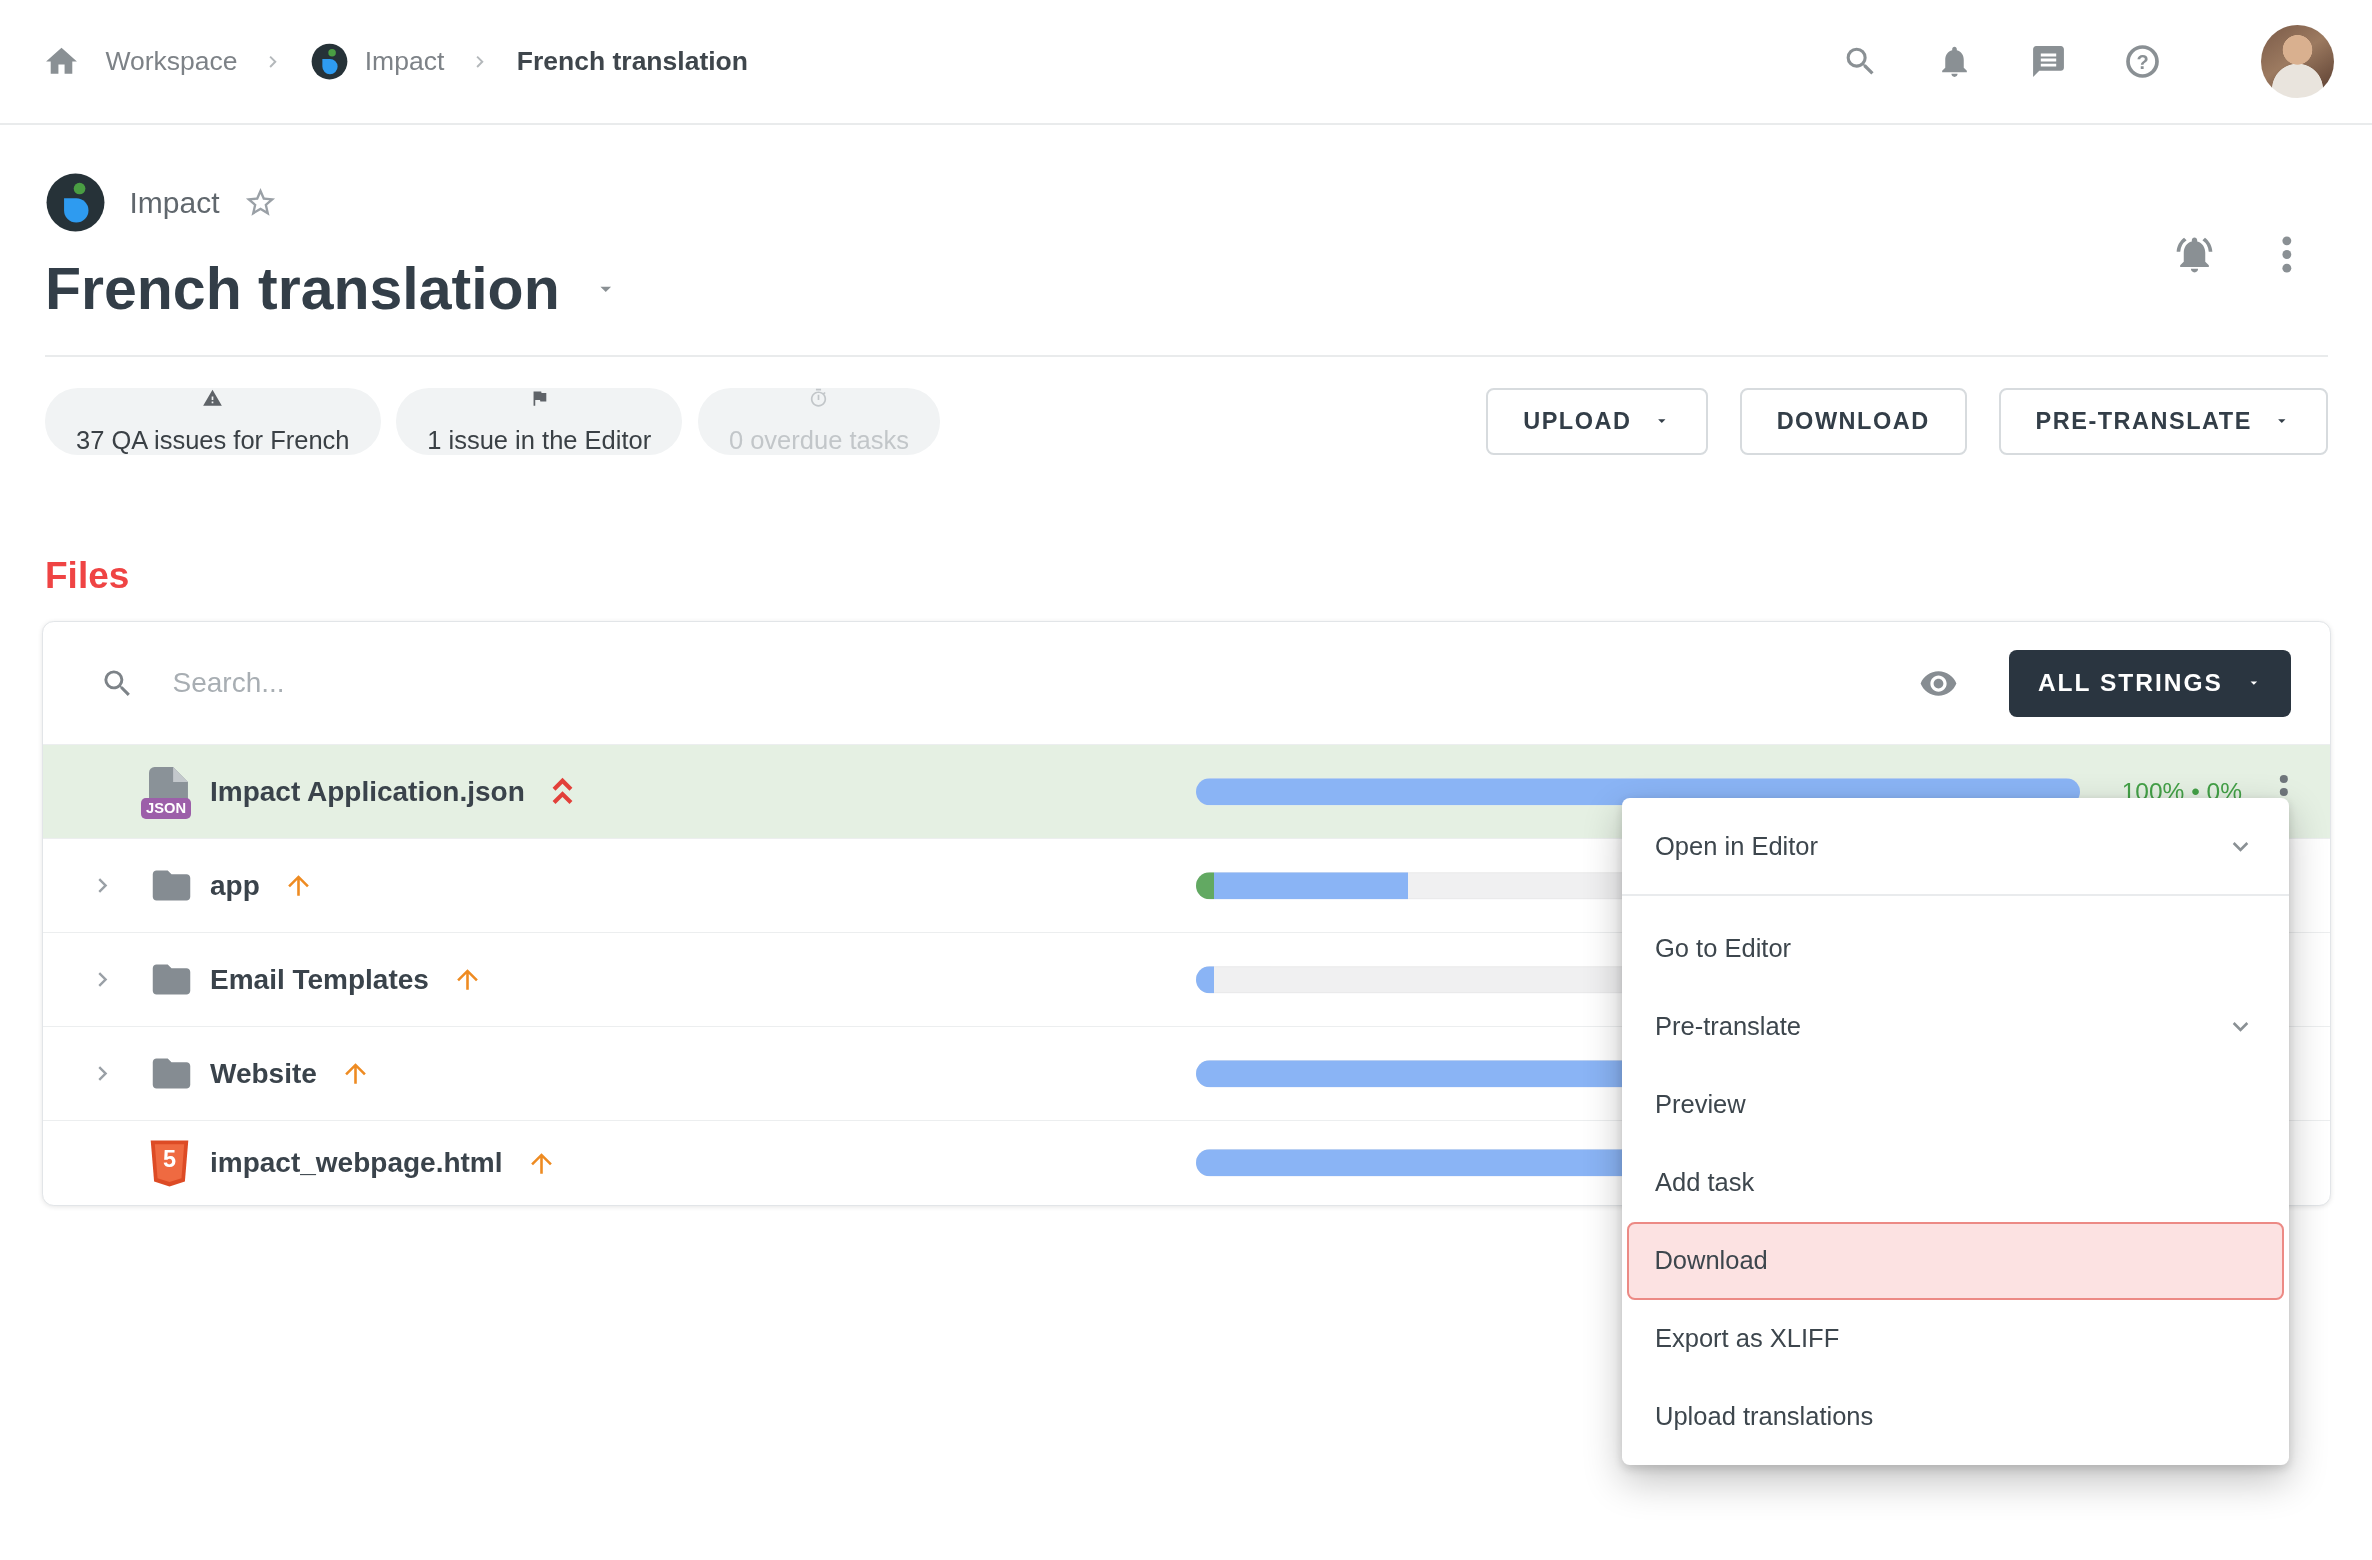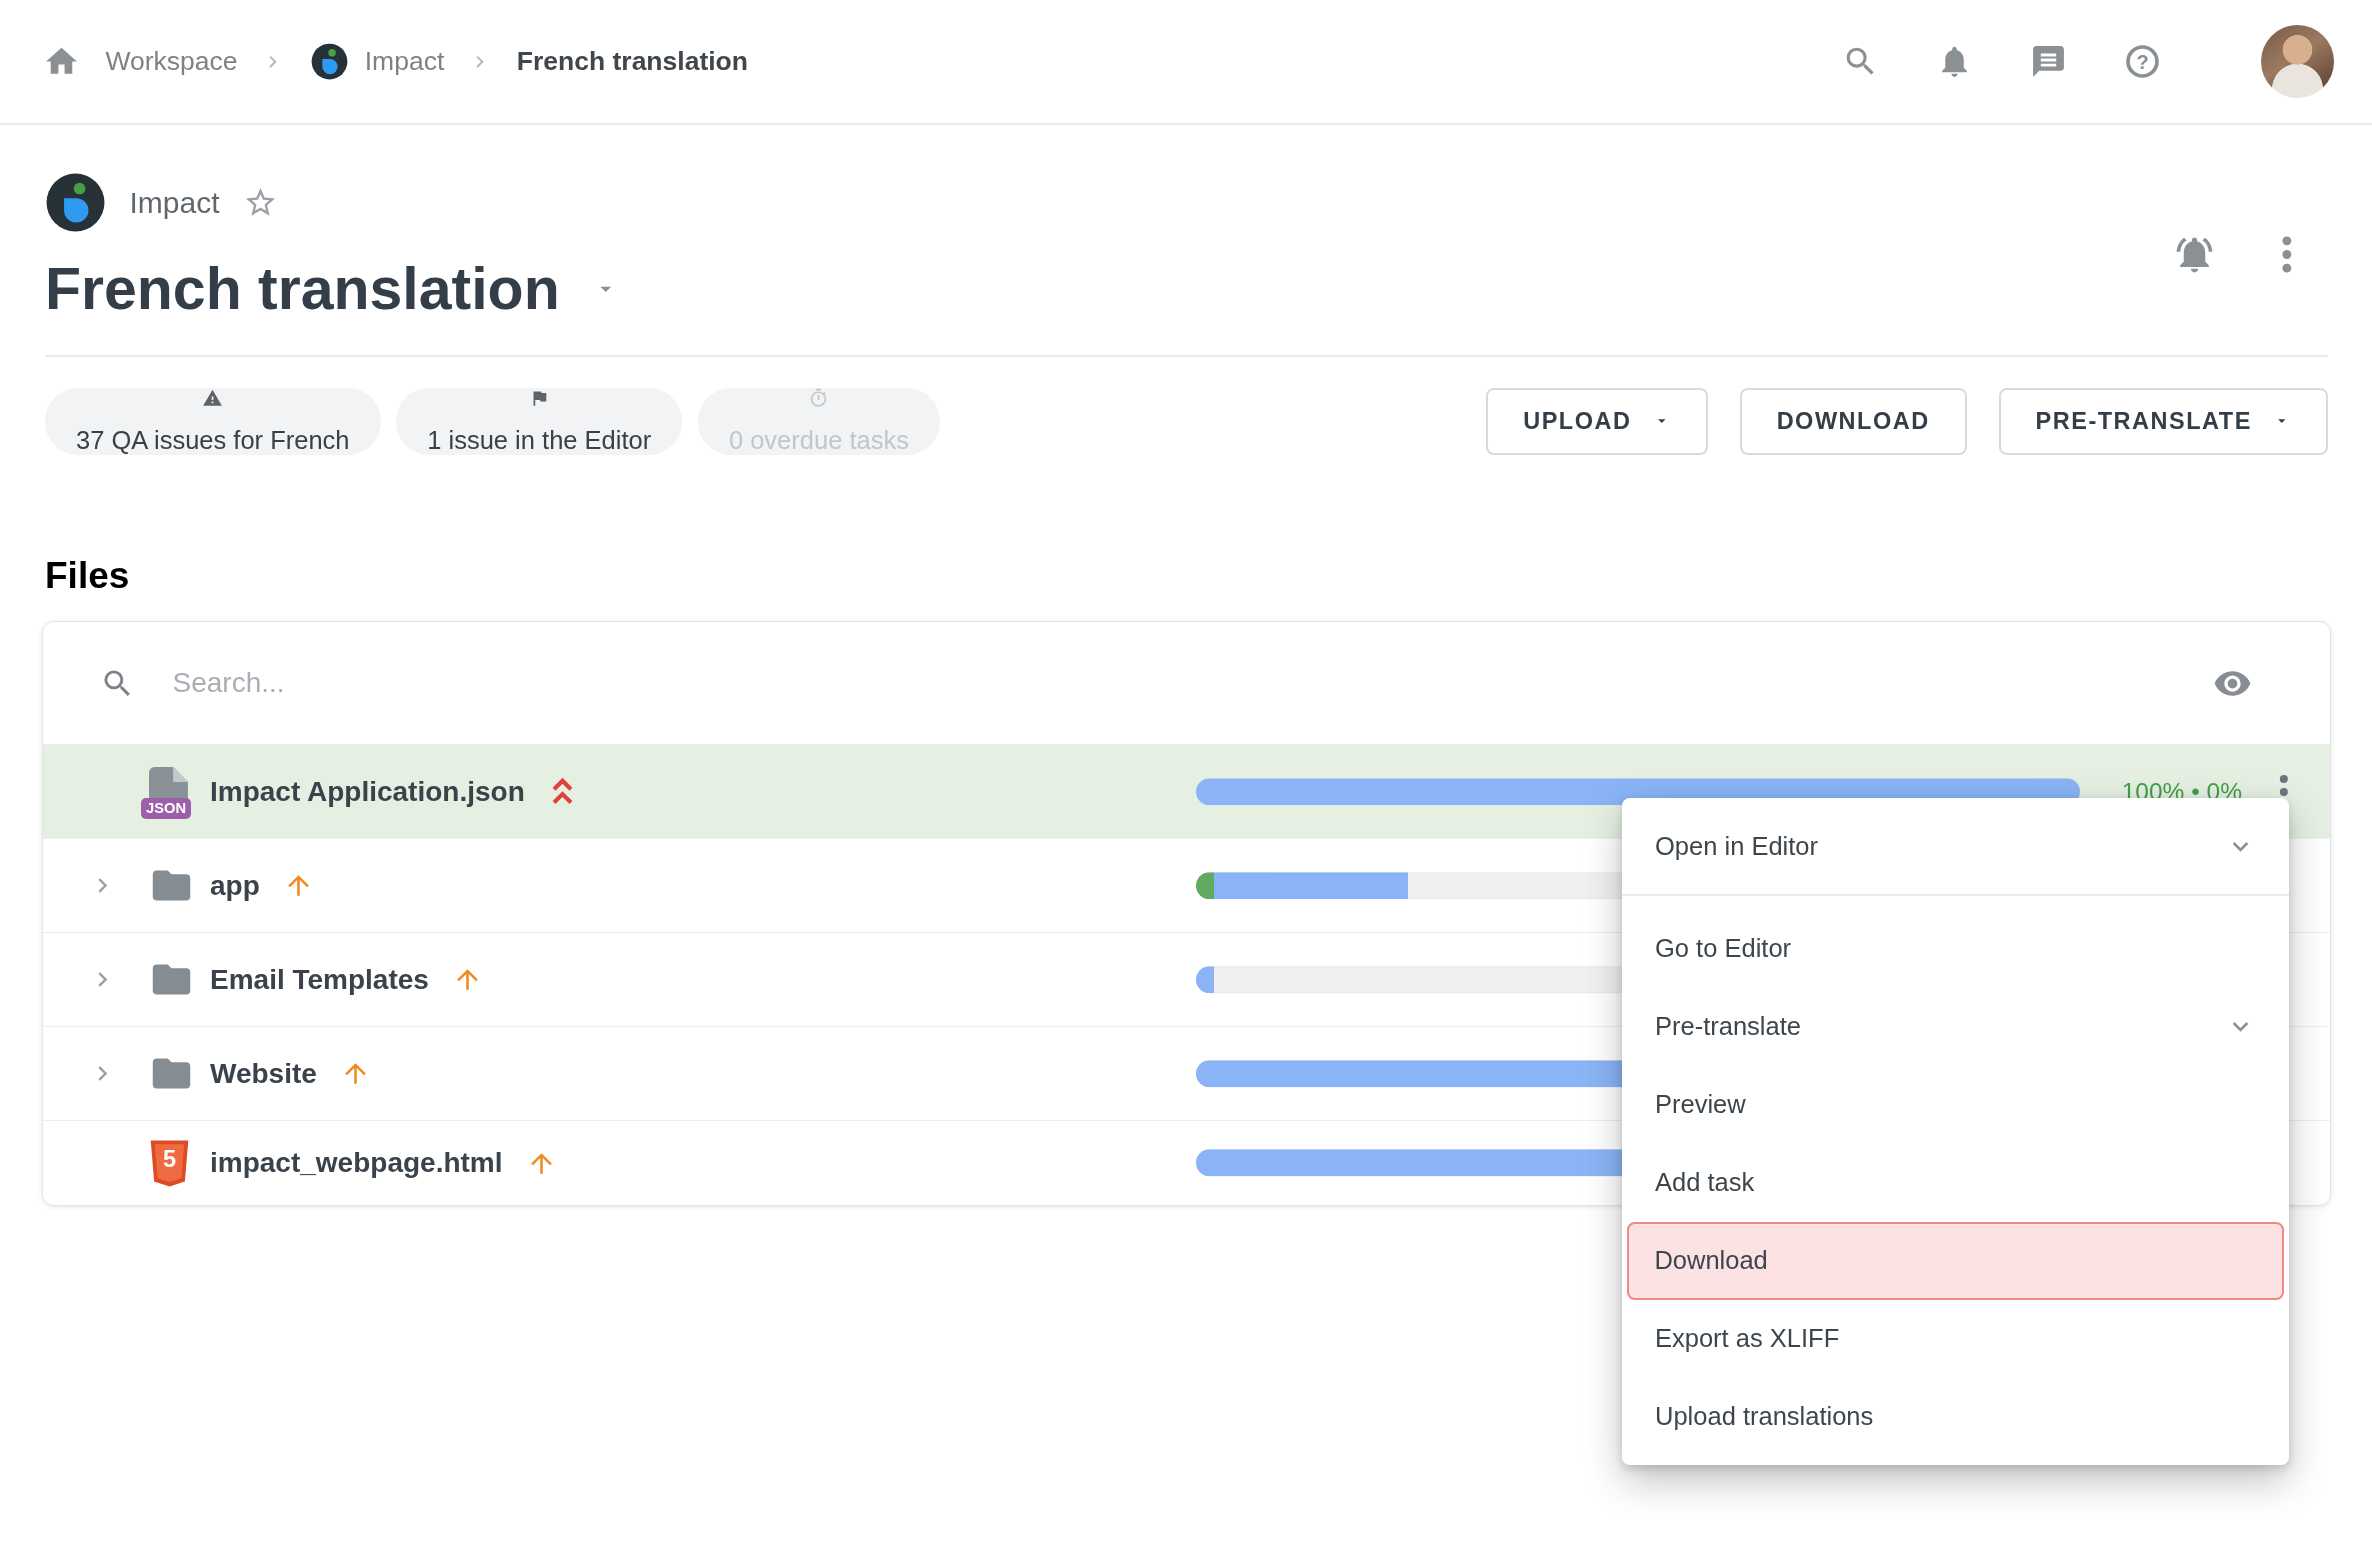--- a/index.html
+++ b/index.html
@@ -50,21 +50,21 @@
   .badge.muted { color:#c2c6c9; cursor:default; }
   .badge.muted svg { fill:#c2c6c9; }
   .action-btns { margin-left:auto; display:flex; gap:32px; }
   .btn-outline { height:67px; padding:0 35px; background:#fff; border:2px solid #d7dbde;
     border-radius:7.8px; display:flex; align-items:center; gap:21.6px; font-size:23.5px;
     font-weight:700; letter-spacing:1.5px; color:#333e48; cursor:pointer;
     font-family:"Liberation Sans", sans-serif; }
   .btn-outline svg { width:17.6px; height:17.6px; fill:#333e48; }
 
   
-  .files-heading { margin:98px 0 0 45px; font-size:37px; line-height:45px; font-weight:700; color:#000000; }
+  .files-heading { margin:98px 0 0 45px; font-size:37px; line-height:45px; font-weight:700; color:#ef4444; }
   .files-card { margin:23.5px 42px 0; border:1px solid #e2e5e8; border-radius:11.8px;
     box-shadow:0 1px 4.9px rgba(0,0,0,.10); position:relative; overflow:hidden; background:#fff; }
   .search-row { height:122px; display:flex; align-items:center; padding:0 39px 0 57px;gap:12px; }
   .search-ic { width:35px; height:35px; fill:#7d8388; cursor:pointer; }
   .search-input { flex:1; margin-left:25.5px; border:none; outline:none; font-size:28px;
     color:#3c4043; background:transparent; font-family:"Liberation Sans", sans-serif; }
   .search-input::placeholder { color:#a8aeb3; }
   .eye-ic { width:39px; height:39px; fill:#878d92; margin-right:39px; cursor:pointer; }
   .btn-dark { height:67px; padding:0 29px; background:var(--dark-btn,#2a3540); border:none;
     border-radius:7.8px; display:flex; align-items:center; gap:23.5px; color:#fff; font-size:24.5px;
@@ -230,20 +230,26 @@
   <h2 class="files-heading">Files</h2>
   <div class="files-card">
     <div class="search-row">
       <svg class="search-ic" viewBox="0 0 24 24">
           <path d="M15.5 14h-.79l-.28-.27A6.47 6.47 0 0 0 16 9.5 6.5 6.5 0 1 0 9.5 16c1.61 0 3.09-.59 4.23-1.57l.27.28v.79l5 4.99L20.49 19l-4.99-5zm-6 0A4.5 4.5 0 1 1 14 9.5 4.5 4.5 0 0 1 9.5 14z"></path>
         </svg>
       <input class="search-input" placeholder="Search..." style="">
       <svg class="eye-ic" viewBox="0 0 24 24">
           <path d="M12 4.5C7 4.5 2.73 7.61 1 12c1.73 4.39 6 7.5 11 7.5s9.27-3.11 11-7.5c-1.73-4.39-6-7.5-11-7.5zM12 17c-2.76 0-5-2.24-5-5s2.24-5 5-5 5 2.24 5 5-2.24 5-5 5zm0-8c-1.66 0-3 1.34-3 3s1.34 3 3 3 3-1.34 3-3-1.34-3-3-3z"></path>
         </svg>
+      <button class="btn-dark">
+        <span>ALL STRINGS</span>
+        <svg viewBox="0 0 24 24">
+            <path d="M7 10l5 5 5-5z"></path>
+          </svg>
+      </button>
     </div>
     <div id="file-rows">
         <div class="file-row selected">
     <span class="chevron-slot">
       <svg viewBox="0 0 24 24" style="visibility: hidden;">
               <path d="M10 6L8.59 7.41 13.17 12l-4.58 4.59L10 18l6-6z"></path>
             </svg>
     </span>
     <span class="icon-slot">
 

